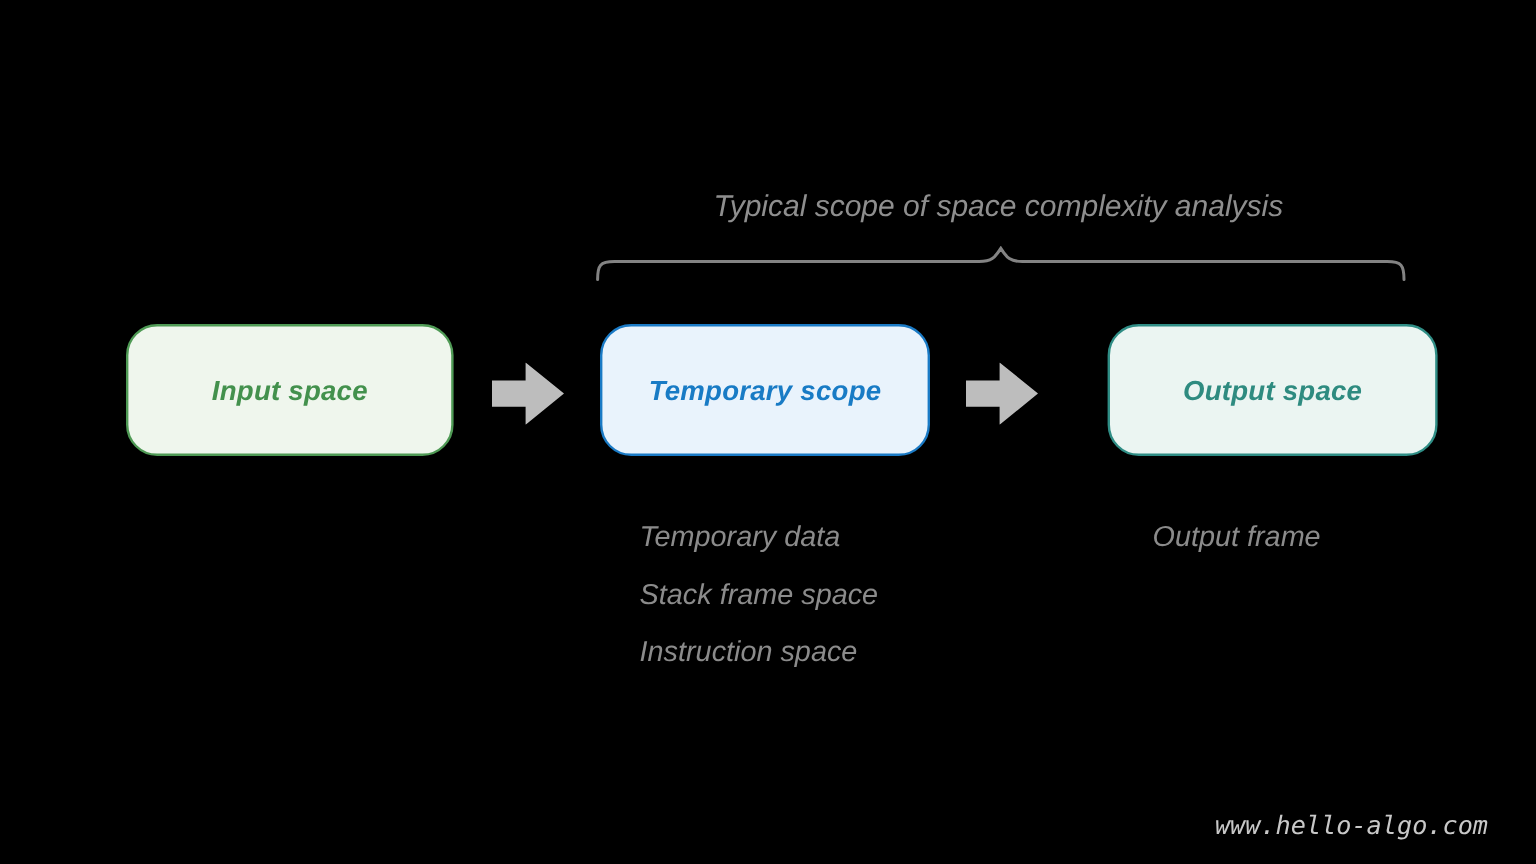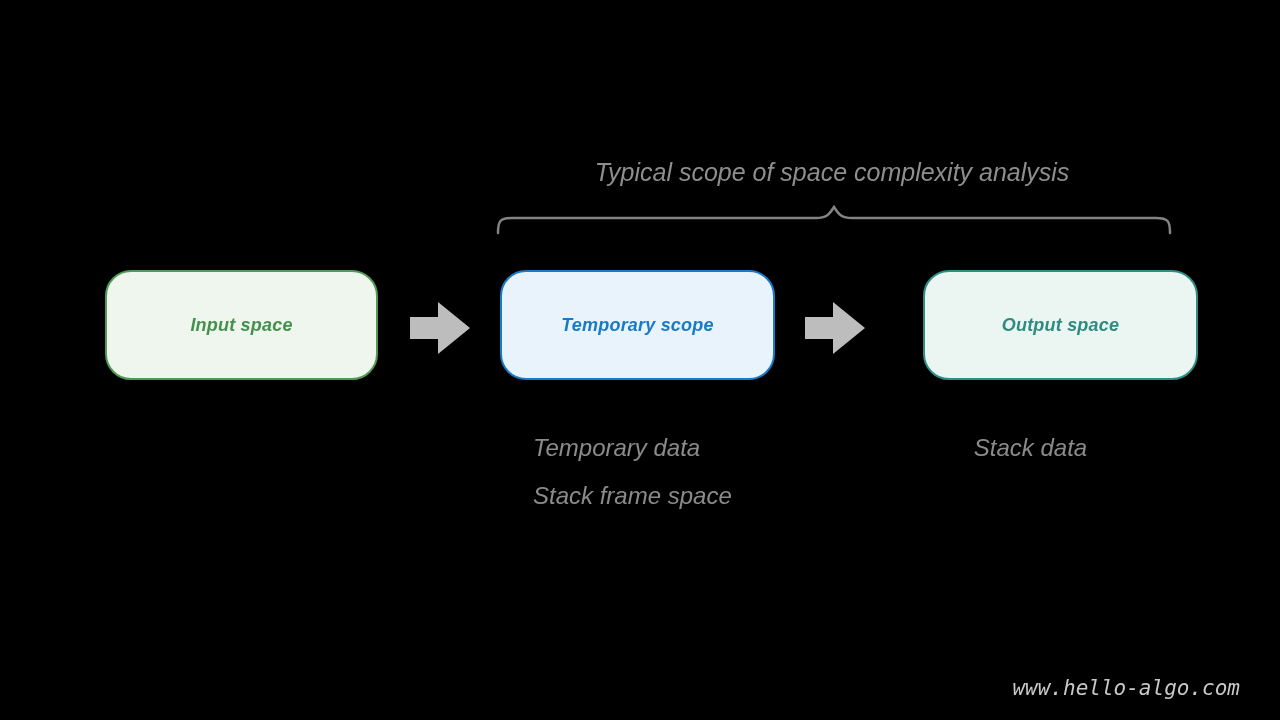--- a/index.html
+++ b/index.html
@@ -32,21 +32,21 @@
   .node {
     position: absolute;
     top: 270px;
     height: 110px;
     box-sizing: border-box;
     border: 2px solid;
     border-radius: 26px;
     display: flex;
     align-items: center;
     justify-content: center;
-    font-size: 18px;
+    font-size: 23px;
     font-weight: bold;
     letter-spacing: 0.2px;
   }
   .node-input  { left: 105px; width: 273px; border-color: #4f9a55; background: #eff6ed; color: #43914d; }
   .node-temp   { left: 500px; width: 275px; border-color: #1a7ac5; background: #e9f3fc; color: #187bc5; }
   .node-output { left: 893px; width: 275px; border-color: #2f8d85; background: #ebf5f2; color: #2e8b80; margin-left: 30px; }
   .arrow {
     position: absolute;
     top: 302px;
     width: 60px;
@@ -101,21 +101,22 @@
   </svg>
 
   <div class="node node-output">
     <span>Output space</span>
   </div>
 
 
   <div class="note note-temp">
     <div>Temporary data</div>
     <div>Stack frame space</div>
+    <div>Instruction space</div>
   </div>
 
   <div class="note note-output">
-    <div>Stack data</div>
+    <div>Output frame</div>
   </div>
 
   <div class="footer">www.hello-algo.com</div>
 
 </div>
 
 </body></html>

